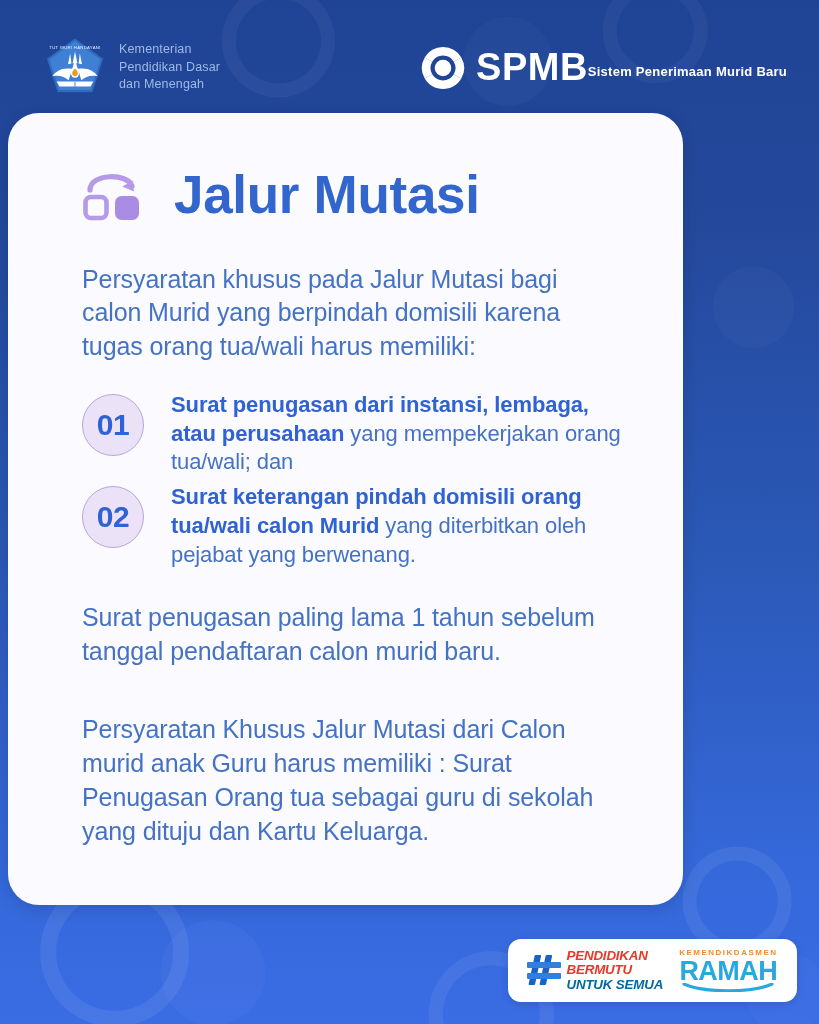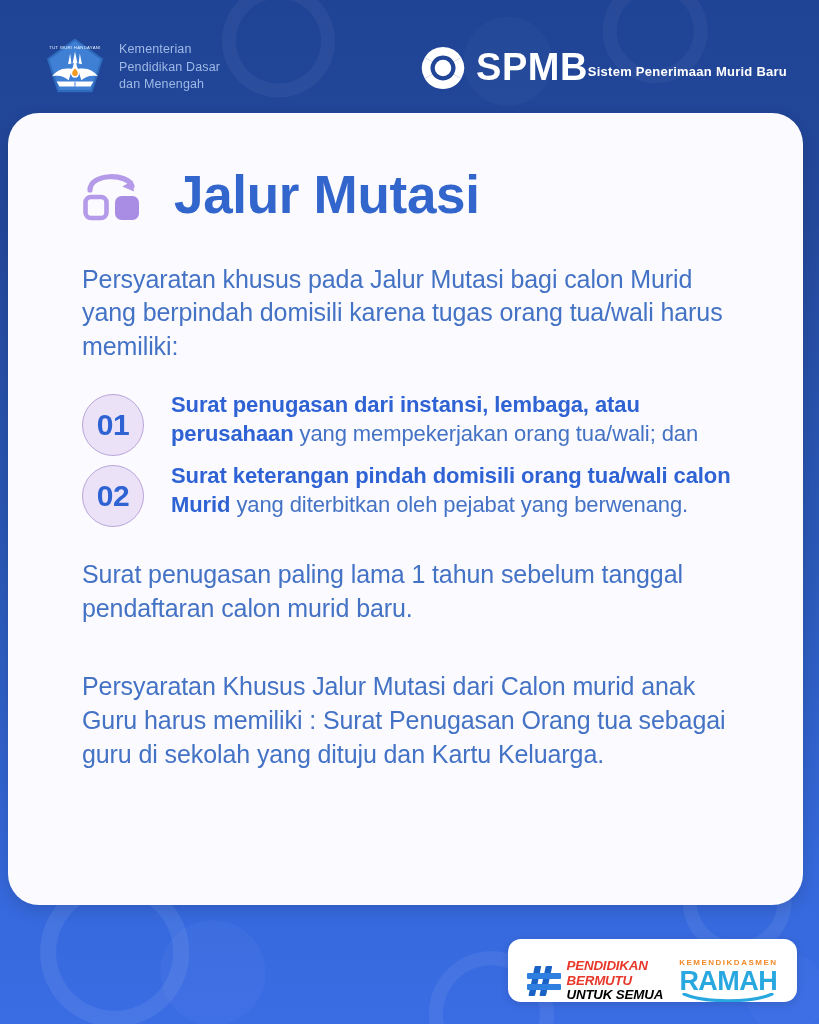--- a/index.html
+++ b/index.html
@@ -62,21 +62,21 @@
     letter-spacing:.5px; line-height:.95;
   }
   .spmb-sub {
     font-size:13px; color:#ffffff; letter-spacing:.25px;
     margin-top:15px; font-weight:700;
   }
 
   
   .card {
     position:absolute; left:8px; top:113px;
-    width:795px; height:792px;
+    width:675px; height:792px;
     background:#fafaff;
     border-radius:31px;
     box-shadow:0 4px 16px rgba(0,0,0,.14);
     z-index:2;
     padding:42px 62px 0 74px;
   }
 
   .title-row { display:flex; align-items:center; gap:30px; margin-top:12px; }
   .mutasi-icon { width:62px; height:54px; flex:none; }
   .page-title {
@@ -111,32 +111,32 @@
     font-size:25px; line-height:1.36; color:#4472c4;
     letter-spacing:-.1px; max-width:680px;
   }
   .para.second { margin-top:44px; }
 
   
   .footer-badge {
     position:absolute; right:22px; bottom:22px;
     width:289px; height:63px;
     background:#ffffff; border-radius:13px;
-    display:flex; align-items:flex-end; justify-content:center; gap:16px;
+    display:flex; align-items:center; justify-content:center; gap:16px;
     z-index:3;
     box-shadow:0 2px 8px rgba(0,0,0,.12);
   }
   .pbus { display:flex; align-items:center; gap:5px; }
   .hash-ico { width:34px; height:32px; flex:none; }
   .pbus-lines {
     font-style:italic; font-weight:700; line-height:1.06;
     font-size:13.4px; letter-spacing:-.2px;
   }
   .pbus-lines .red { color:#e8382b; display:block; }
-  .pbus-lines .blue { color:#000000; display:block; }
+  .pbus-lines .blue { color:#0369a1; display:block; }
 
   .ramah { display:flex; flex-direction:column; align-items:center; }
   .ramah-top {
     font-size:8px; font-weight:700; color:#f08b2a;
     letter-spacing:1.5px; line-height:1;
   }
   .ramah-main {
     font-size:27px; font-weight:700; color:#29a8e0;
     letter-spacing:-.5px; line-height:1; margin-top:1px;
   }

